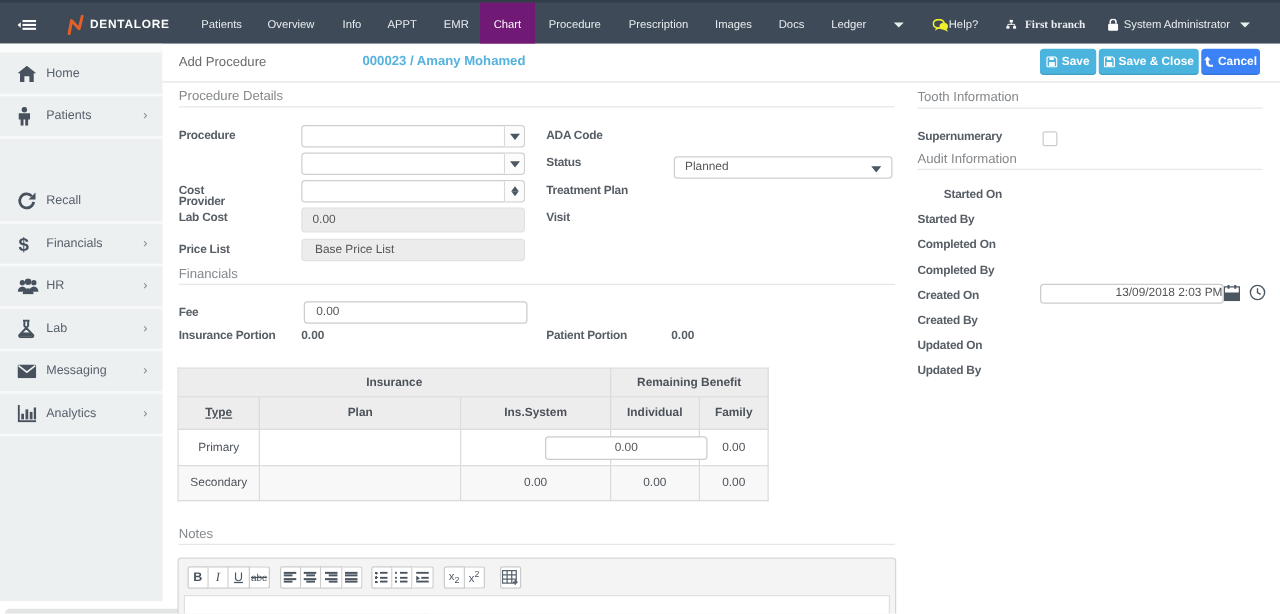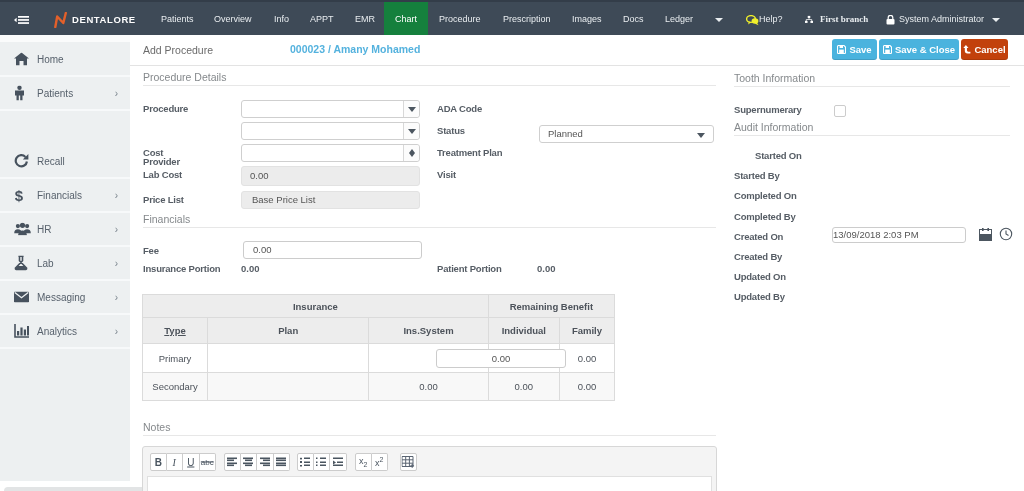--- a/index.html
+++ b/index.html
@@ -4,37 +4,37 @@
 <style>
 * { margin:0; padding:0; box-sizing:border-box; }
 html,body { width:1024px; height:491px; overflow:hidden; background:#fff; }
 body { font-family:"Liberation Sans", sans-serif; }
 #page { position:relative; width:1024px; height:491px; overflow:hidden; background:#fff; }
 .abs { position:absolute; }
 
 
 #topbar { position:absolute; left:0; top:0; width:1024px; height:35px; background:#3e4a57; border-top:2px solid #333d49; }
 .nav-item { position:absolute; top:0; height:35px; line-height:35px; color:#e9edf0; font-size:9px; white-space:nowrap; }
-#chart-tab { position:absolute; left:384px; top:0; width:44px; height:35px; background:#15803d; color:#fff; font-size:9px; text-align:center; line-height:35px; }
+#chart-tab { position:absolute; left:384px; top:0; width:44px; height:35px; background:#701a75; color:#fff; font-size:9px; text-align:center; line-height:35px; }
 #logo { position:absolute; left:72px; top:0; height:35px; line-height:35px; color:#fdfdfd; font-size:9.5px; font-weight:bold; letter-spacing:0.6px; }
 
 
 #sidebar { position:absolute; left:0; top:35px; width:130px; height:446px; background:#edf0f1; }
 .side-item { position:absolute; left:0; width:130px; height:34px; border-bottom:2px solid #f7f9fa; }
 .side-item .lbl { position:absolute; left:37px; top:50%; transform:translateY(-50%); font-size:10px; color:#57616c; }
 .side-item svg { position:absolute; left:14px; top:50%; transform:translateY(-50%); }
 .side-item .chev { position:absolute; right:12px; top:50%; transform:translateY(-50%); font-size:10px; color:#7a848d; }
 
 
 #hdr { position:absolute; left:130px; top:35px; width:894px; height:31px; background:#fff; border-bottom:1px solid #e3e3e3; }
 #hdr-title { position:absolute; left:13px; top:9px; font-size:10.5px; color:#6b6b6b; }
 #hdr-patient { position:absolute; left:160px; top:8px; font-size:10.5px; font-weight:bold; color:#54b2de; }
 .btn { position:absolute; height:21px; border-radius:3px; color:#fff; font-size:9.5px; font-weight:bold; display:flex; align-items:center; justify-content:center; white-space:nowrap; }
 .btn-blue { background:#4ab3de; box-shadow:inset 0 -1px 0 rgba(0,0,0,0.12); }
-.btn-orange { background:#c2410c; box-shadow:inset 0 -1px 0 rgba(0,0,0,0.12); }
+.btn-orange { background:#3b82f6; box-shadow:inset 0 -1px 0 rgba(0,0,0,0.12); }
 .bicon { margin-right:3px; flex:none; }
 
 
 .sect { position:absolute; font-size:10.5px; color:#85898c; }
 .rule { position:absolute; height:1px; background:#e7e7e7; }
 .flabel { position:absolute; font-size:9.5px; font-weight:bold; color:#565d65; letter-spacing:-0.2px; }
 .fval { position:absolute; font-size:9.5px; font-weight:bold; color:#565d65; }
 
 
 .dd { position:absolute; background:#fff; border:1px solid #cfcfcf; border-radius:3px; }
@@ -389,21 +389,21 @@
 
   <div class="flabel" style="left:732px;top:150px;margin-left:23px;">Started On</div>
   <div class="flabel" style="left:734px;top:170px;">Started By</div>
   <div class="flabel" style="left:734px;top:190px;">Completed On</div>
   <div class="flabel" style="left:734px;top:211px;">Completed By</div>
   <div class="flabel" style="left:734px;top:231px;">Created On</div>
   <div class="flabel" style="left:734px;top:251px;">Created By</div>
   <div class="flabel" style="left:734px;top:271px;">Updated On</div>
   <div class="flabel" style="left:734px;top:291px;">Updated By</div>
 
-  <div class="inp" style="left:832px;top:227px;width:134px;height:16px;line-height:14px;padding-left:0;font-size:9.5px;">13/09/2018 2:03 PM</div>
+  <div class="inp" style="left:832px;top:227px;width:147px;height:16px;line-height:14px;padding-left:15px;font-size:9.5px;text-align:right;">13/09/2018 2:03 PM</div>
 
   <svg class="abs" style="left:979px;top:228px;" width="13" height="13" viewBox="0 0 13 13">
     <rect x="0.5" y="1.5" width="12" height="11" fill="none" stroke="#4c5660" stroke-width="1"></rect>
     <rect x="0.5" y="6" width="12" height="6.5" fill="#4c5660"></rect>
     <rect x="3" y="0" width="1.6" height="3" fill="#4c5660"></rect>
     <rect x="8.4" y="0" width="1.6" height="3" fill="#4c5660"></rect>
   </svg>
 
   <svg class="abs" style="left:999px;top:227px;" width="14" height="14" viewBox="0 0 14 14">
     <circle cx="7" cy="7" r="5.7" fill="none" stroke="#4c5660" stroke-width="1.1"></circle>

